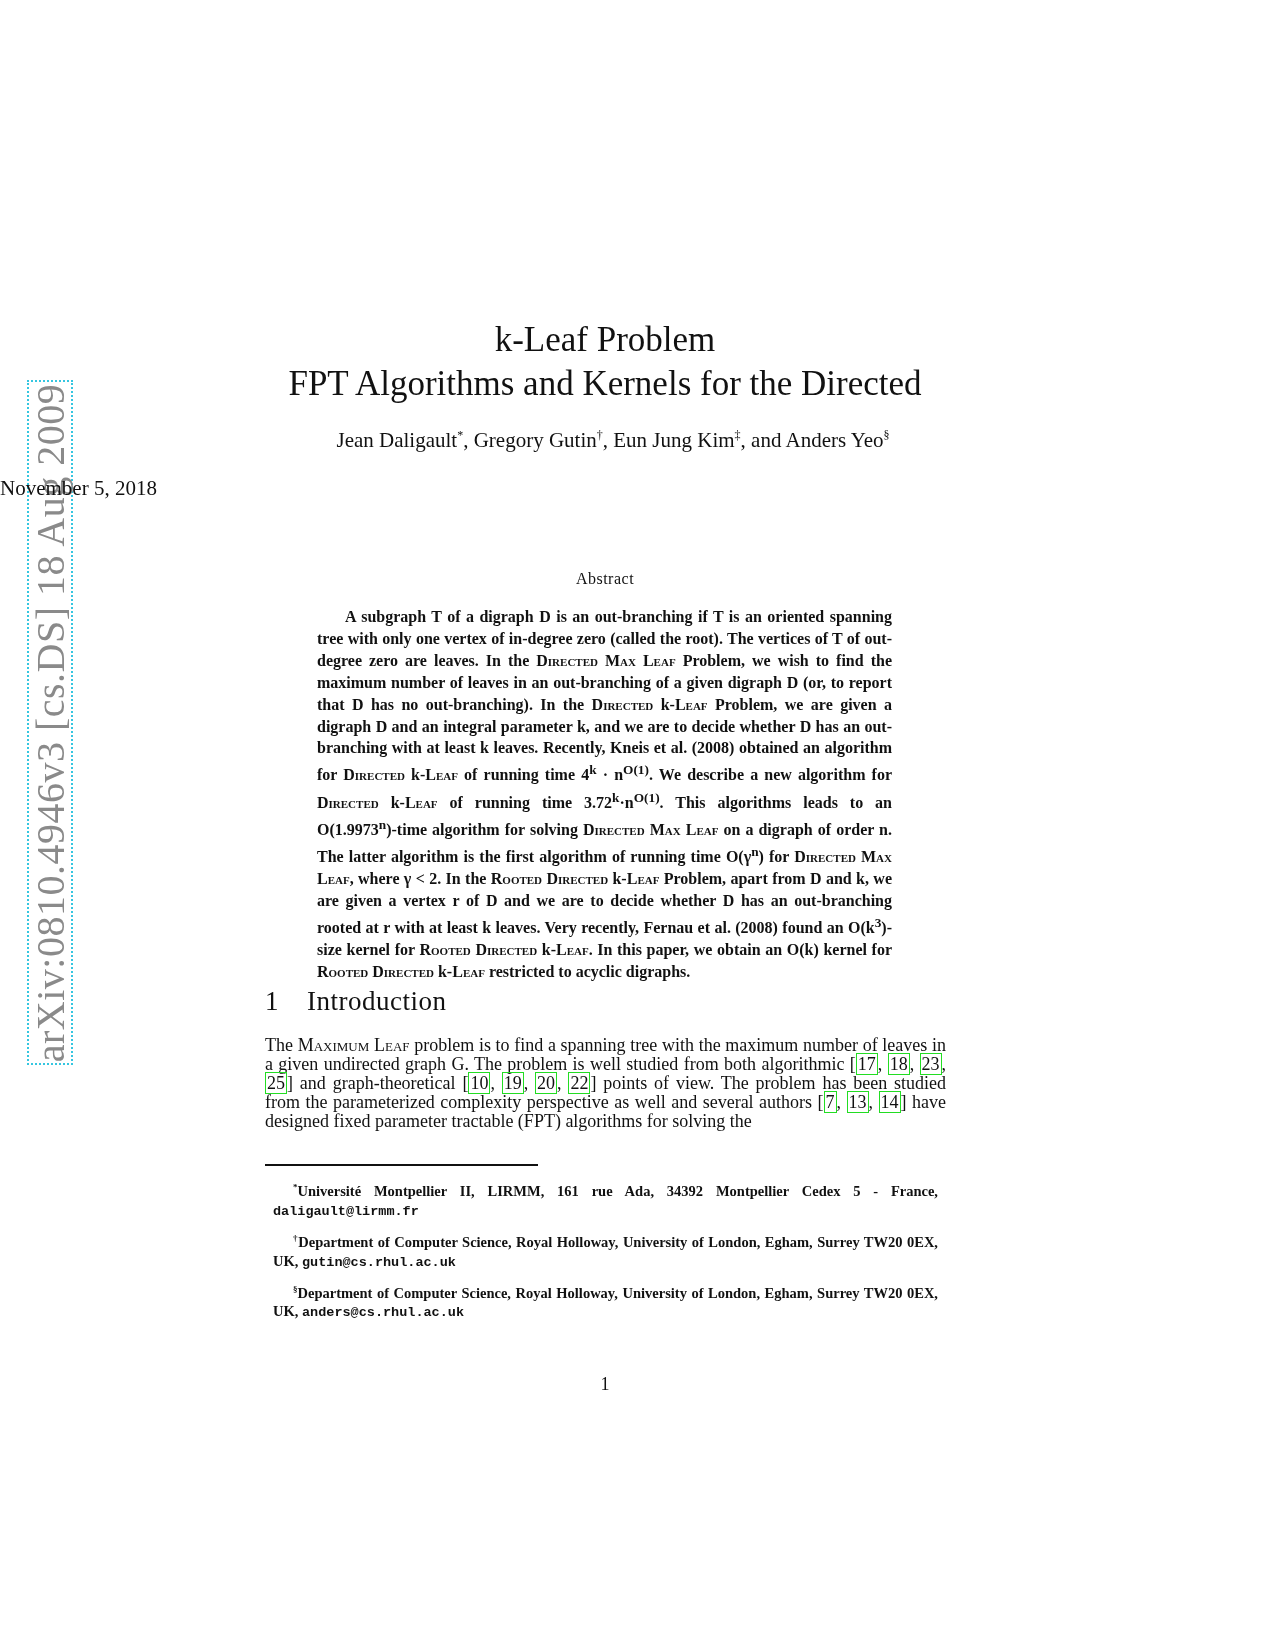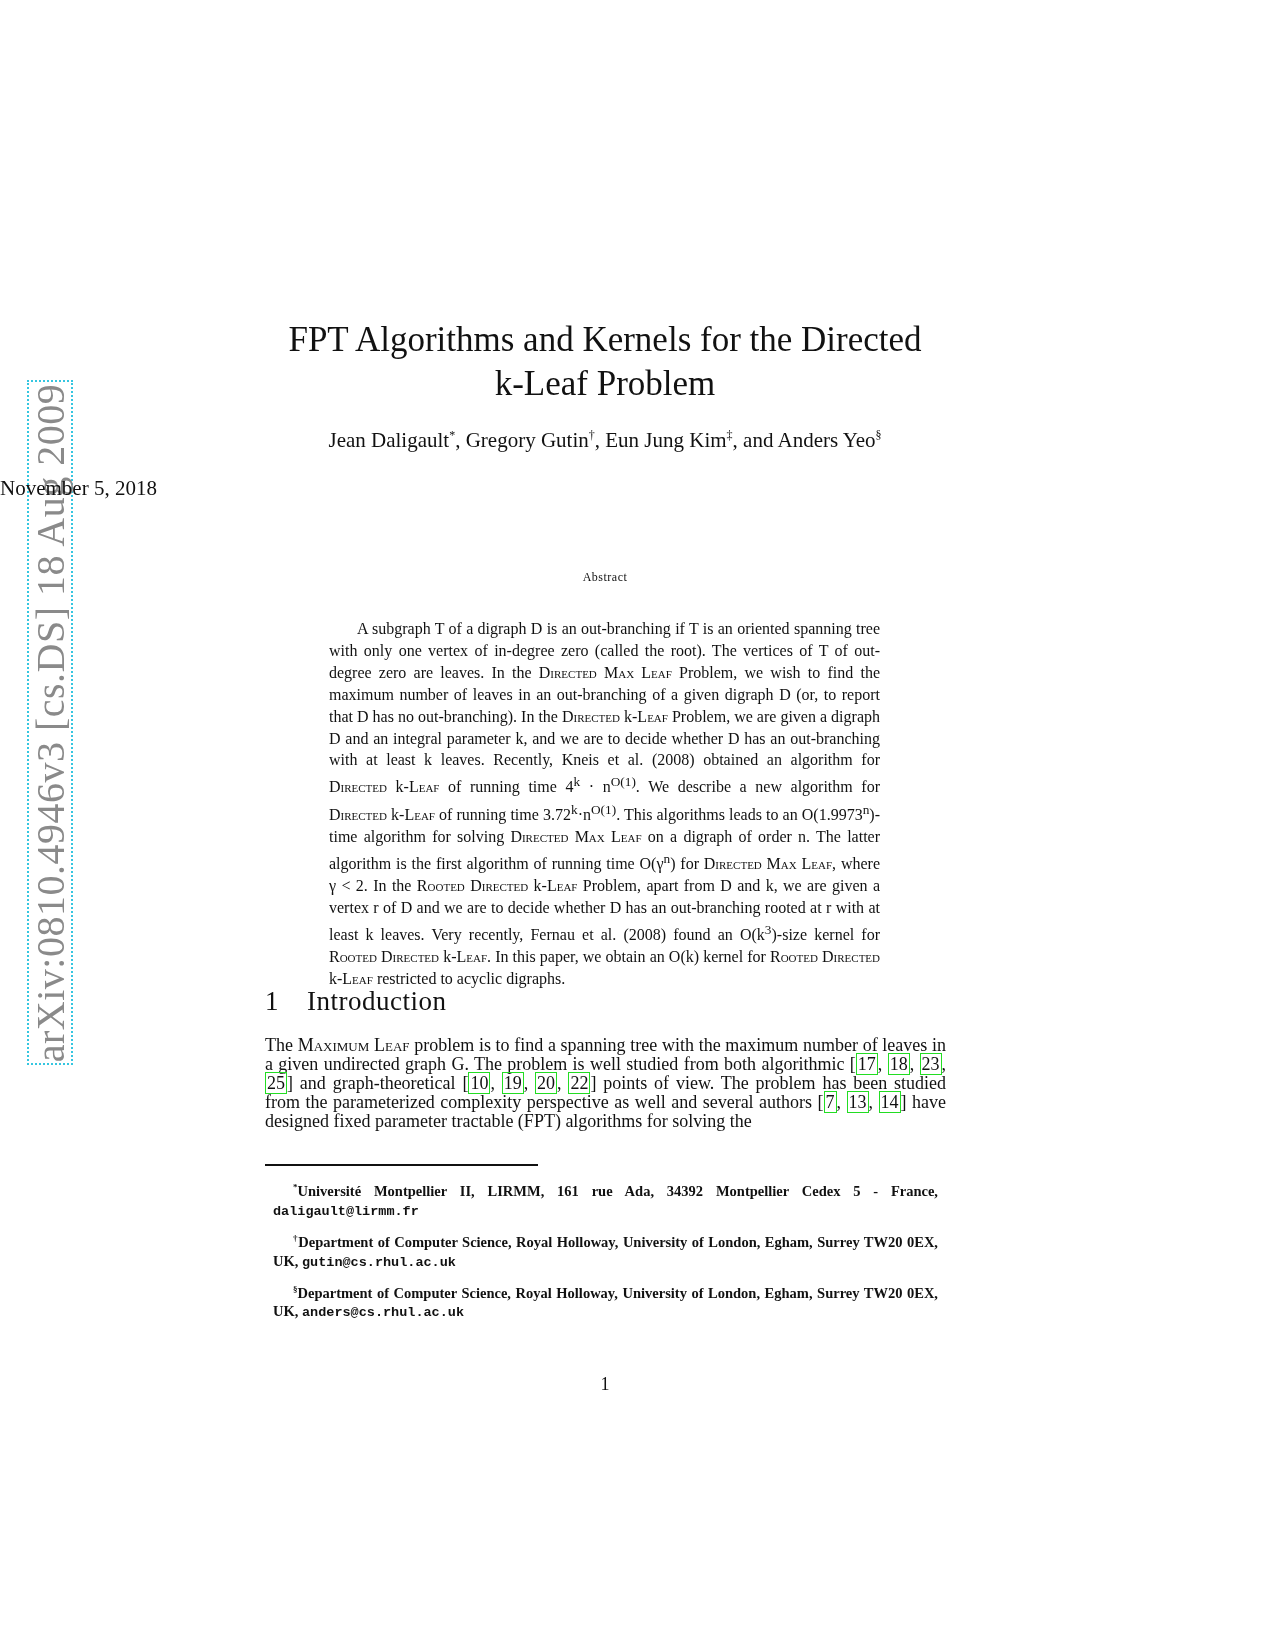--- a/index.html
+++ b/index.html
@@ -5,26 +5,26 @@
   html, body { margin:0; padding:0; background:#ffffff; }
   body { width:1275px; height:1650px; position:relative; overflow:hidden;
          font-family:"Liberation Serif","DejaVu Serif",serif; color:#111; }
   .sidebar-stamp { position:absolute; left:27px; top:380px; width:46px; height:685px;
     border:2px dotted #35c6e0; box-sizing:border-box; }
   .sidebar-stamp span { position:absolute; left:50%; top:50%;
     transform:translate(-50%,-50%) rotate(-90deg); white-space:nowrap;
     font-size:40px; color:#8a8a8a; letter-spacing:0.5px; }
   .title { position:absolute; left:0; width:1210px; top:318px; text-align:center;
     font-size:35px; line-height:44px; }
-  .authors { position:absolute; left:0; width:1210px; top:428px; text-align:center; font-size:21px; }
+  .authors { position:absolute; left:0; width:1210px; top:428px; text-align:center; font-size:21px;padding-left:8px; }
   .authors sup { font-size:12px; }
   .date { position:absolute; left:0; width:1210px; top:476px; text-align:left; font-size:21px; }
-  .abstract-head { position:absolute; left:0; width:1210px; top:570px; text-align:center; font-size:12px; letter-spacing:0.5px; }
+  .abstract-head { position:absolute; left:0; width:1210px; top:570px; text-align:center; font-size:16px; letter-spacing:0.5px; }
   .abstract { position:absolute; left:313px; width:583px; top:602px; font-size:16px; line-height:21.9px; text-align:justify; }
-  .abstract p { margin:16px; text-indent:28px; }
+  .abstract p { margin:4px; text-indent:28px;font-weight:bold; }
   .sc { font-variant:small-caps; }
   .section { position:absolute; left:265px; top:986px; font-size:27px; letter-spacing:0.5px; }
   .section .num { display:inline-block; width:42px; }
   .intro { position:absolute; left:265px; width:681px; top:1036px; font-size:18px; line-height:19px; text-align:justify; }
   .intro p { margin:0; }
   .cite { border:1.5px solid #22dd22; padding:0 1px; }
   .fn-rule { position:absolute; left:265px; top:1164px; width:273px; height:0; border-top:2px solid #111; }
   .footnotes { position:absolute; left:265px; width:681px; top:1170px; font-size:14.5px; line-height:19px; text-align:justify; }
   .footnotes p { margin:8px; text-indent:20px;font-weight:bold; }
   .footnotes sup { font-size:9px; }
@@ -32,22 +32,22 @@
   .page-num { position:absolute; left:0; width:1210px; top:1374px; text-align:center; font-size:18px; }
 </style>
 </head>
 <body>
 
 <div class="sidebar-stamp">
   <span>arXiv:0810.4946v3  [cs.DS]  18 Aug 2009</span>
 </div>
 
 <div class="title">
+  <div>k-Leaf Problem</div>
   <div>FPT Algorithms and Kernels for the Directed</div>
-  <div>k-Leaf Problem</div>
 </div>
 
 <div class="authors">
   <span>Jean Daligault</span><sup>*</sup><span>, </span><span>Gregory Gutin</span><sup>†</sup><span>, </span><span>Eun Jung Kim</span><sup>‡</sup><span>, and </span><span>Anders Yeo</span><sup>§</sup>
 </div>
 
 <div class="date">November 5, 2018</div>
 
 <div class="abstract-head">Abstract</div>
 

